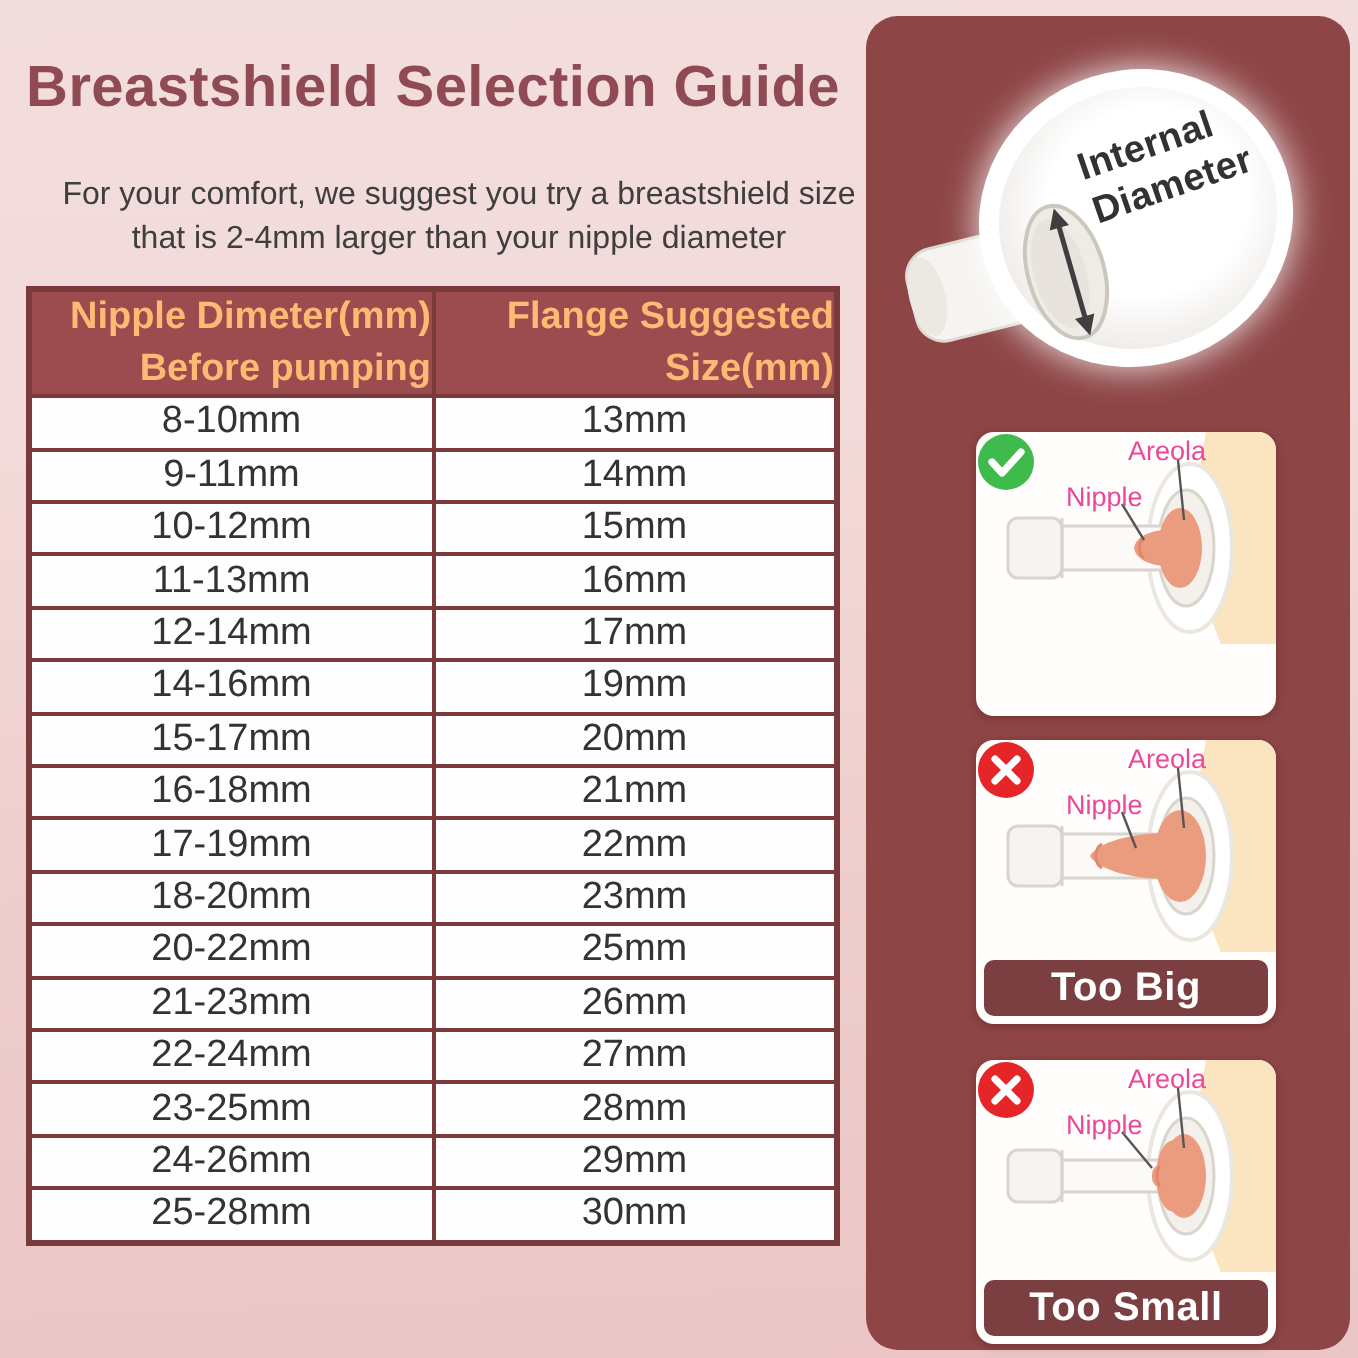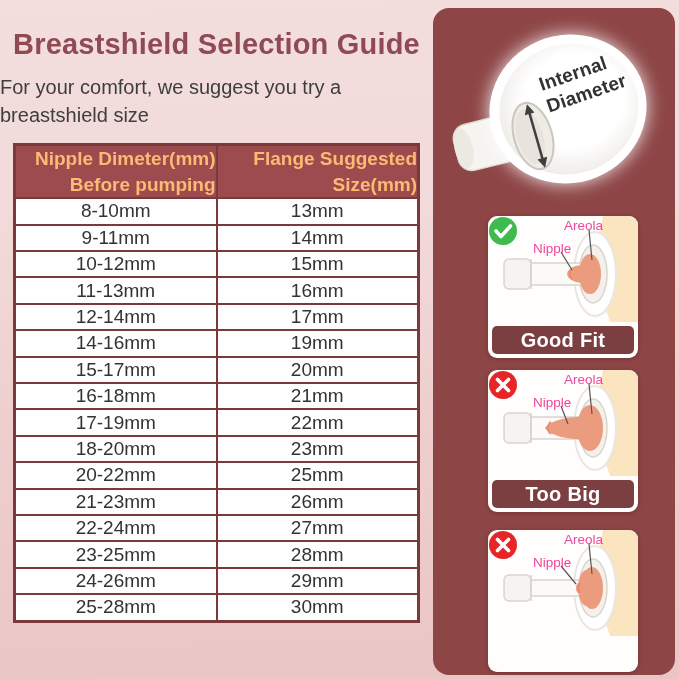--- a/index.html
+++ b/index.html
@@ -17,22 +17,22 @@
   .page{
     position:relative;width:679px;height:679px;overflow:hidden;
     background:linear-gradient(178deg,#F2DEDD 0%,#F2DBDA 30%,#EECFCE 60%,#EBC5C6 100%);
     font-family:"Liberation Sans", sans-serif;
   }
   .page-title{
     position:absolute;left:0;top:28px;width:433px;margin:0;
     text-align:center;font-size:29px;font-weight:bold;color:var(--title);letter-spacing:.2px;
   }
   .subtitle{
-    position:absolute;left:0;top:74px;width:433px;margin:0;
-    font-size:20px;line-height:1.38;color:#3E3E3E;
+    position:absolute;left:0;top:74px;width:433px;margin:13px;
+    text-align:center;font-size:16px;line-height:1.38;color:#3E3E3E;
   }
   table.size-table{
     position:absolute;left:13px;top:143px;width:407px;
     border-collapse:collapse;table-layout:fixed;
     border:3px solid var(--table-border);
   }
   .size-table th{
     background:var(--table-header-bg);color:#fdba74;
     font-size:19px;font-weight:bold;line-height:1.35;height:50px;
     border:2px solid var(--table-border);padding:0;text-align:right;
@@ -73,20 +73,21 @@
 </style>
 </head>
 <body>
 
 <div class="page">
 
   <h1 class="page-title">Breastshield Selection Guide</h1>
 
   <p class="subtitle">
     <span>For your comfort, we suggest you try a breastshield size</span><br>
+    <span>that is 2-4mm larger than your nipple diameter</span>
   </p>
 
   <table class="size-table">
     <thead>
       <tr>
         <th>
           <span>Nipple Dimeter(mm)</span><br>
           <span>Before pumping</span>
         </th>
         <th>
@@ -216,21 +217,20 @@
           <line x1="101" y1="14" x2="104" y2="44" stroke="#555555" stroke-width="1.2"></line>
           <line x1="73" y1="36" x2="84" y2="54" stroke="#555555" stroke-width="1.2"></line>
         </svg>
         <svg class="badge" viewBox="0 0 30 30">
           <circle cx="15" cy="15" r="14" style="fill:var(--good-green)"></circle>
           <path d="M8 15 L13 20.5 L22.5 10" fill="none" stroke="#FFFFFF" stroke-width="3.6" stroke-linecap="round" stroke-linejoin="round"></path>
         </svg>
         <span class="illus-label lbl-areola">Areola</span>
         <span class="illus-label lbl-nipple">Nipple</span>
       </div>
-      <div class="card-caption">Good Fit</div>
     </div>
 
     <div class="fit-card card-big">
       <div class="illus">
         <svg width="150" height="106" viewBox="0 0 150 106">
           <path d="M104 58 L117 -10 L156 -10 L156 126 L130 126 Z" style="fill:var(--skin)"></path>
           <ellipse cx="107" cy="58" rx="21" ry="42" fill="#FFFFFF" stroke="#EAE6E0" stroke-width="2"></ellipse>
           <ellipse cx="105" cy="58" rx="14" ry="29" fill="#F4F1EC" stroke="#D9D4CC" stroke-width="1.5"></ellipse>
           <rect x="20" y="47" width="83" height="22" fill="#FBFAF8" stroke="#D9D4CD" stroke-width="1.5"></rect>
           <rect x="16" y="43" width="27" height="30" rx="5" fill="#F6F4F0" stroke="#D9D4CD" stroke-width="1.5"></rect>
@@ -267,16 +267,17 @@
           <line x1="101" y1="14" x2="104" y2="44" stroke="#555555" stroke-width="1.2"></line>
           <line x1="73" y1="36" x2="88" y2="54" stroke="#555555" stroke-width="1.2"></line>
         </svg>
         <svg class="badge" viewBox="0 0 30 30">
           <circle cx="15" cy="15" r="14" style="fill:var(--bad-red)"></circle>
           <path d="M9.5 9.5 L20.5 20.5 M20.5 9.5 L9.5 20.5" stroke="#FFFFFF" stroke-width="3.6" stroke-linecap="round"></path>
         </svg>
         <span class="illus-label lbl-areola">Areola</span>
         <span class="illus-label lbl-nipple">Nipple</span>
       </div>
+      <div class="card-caption">Too Small</div>
     </div>
 
   </div>
 </div>
 
 </body></html>

